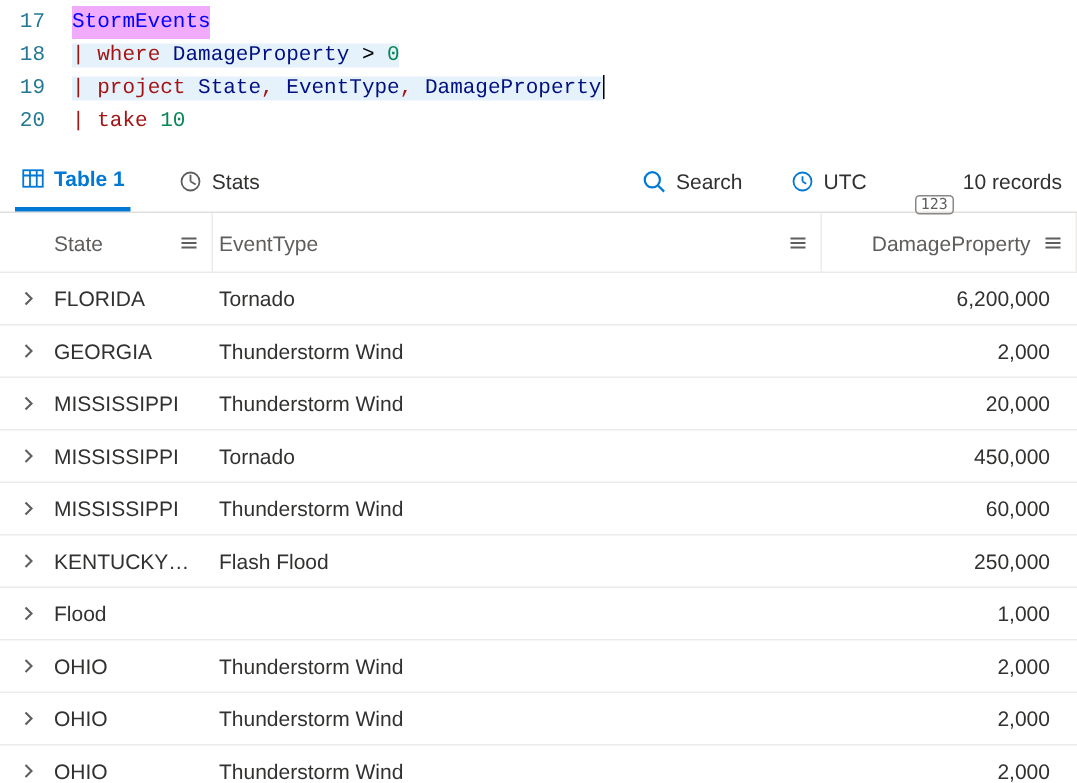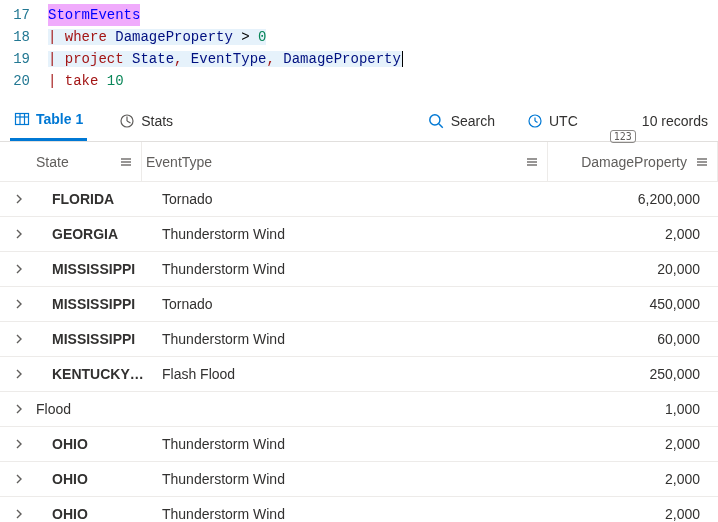--- a/index.html
+++ b/index.html
@@ -121,21 +121,21 @@
     align-items: center;
     gap: 6px;
     border-right: 1px solid #edebe9;
     height: 100%;
   }
   .grid-head .col-state  { justify-content: space-between; padding-right:8px; }
   .grid-head .col-event  { justify-content: space-between; padding-right:8px; }
   .grid-head .col-damage { justify-content: flex-end; padding-right:8px; gap:8px; }
   .menu-icon { color: #605e5c; font-size: 14px; }
   .grid-row { font-size: 14px; color: #323130; }
-  .grid-row .col-state { font-weight: 700; white-space: nowrap; overflow:hidden; text-overflow: ellipsis; margin-left: 16px; }
+  .grid-row .col-state { font-weight: 400; white-space: nowrap; overflow:hidden; text-overflow: ellipsis; }
   .chev {
     color: #605e5c;
   }
   svg { display: block; }
 </style>
 </head>
 <body>
 
 <div class="editor" id="editor">
     <div class="line">

